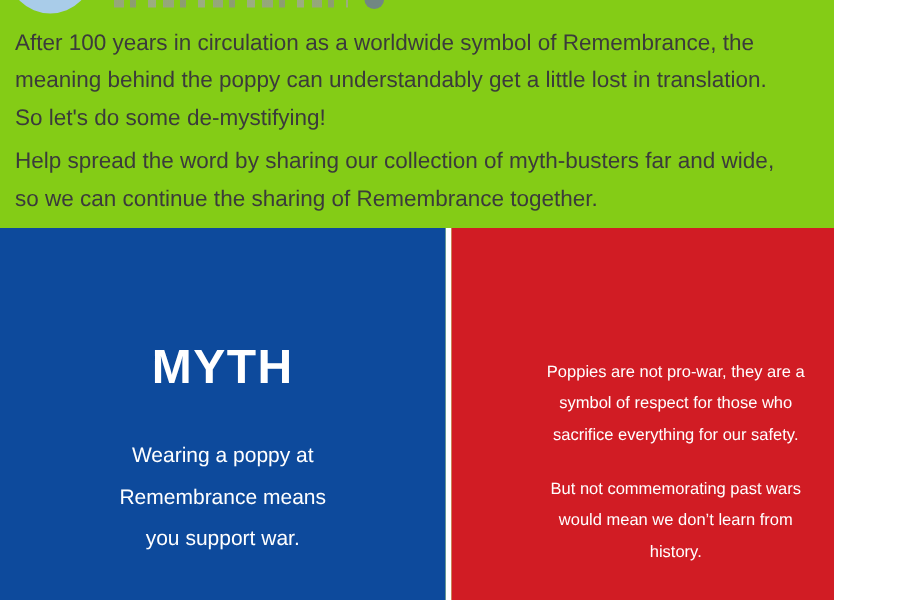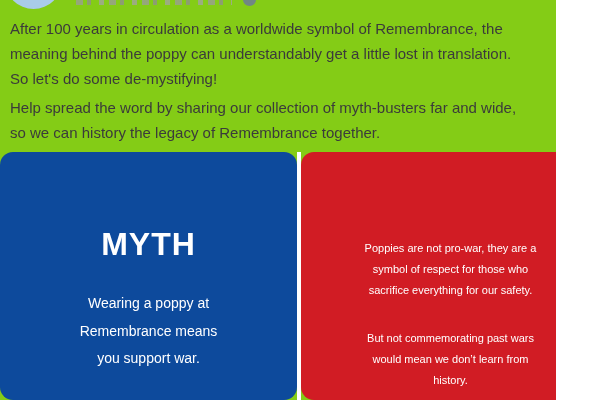--- a/index.html
+++ b/index.html
@@ -53,21 +53,21 @@
   .p1 { top: 16px; }
   .p2 { top: 95px; }
 
   
   .graphic {
     position: absolute;
     left: 0; top: 152px;
     width: 600px; height: 248px;
     display: flex;
   }
-  .panel { position: relative; height: 100%; border-radius: 13px; }
+  .panel { position: relative; height: 100%; }
   .panel-myth { width: 297px; }
   .divider { width: 4px; height: 100%; }
   .panel-fact { flex: 1; }
 
   .myth-heading {
     position: absolute;
     top: 74px; left: 0; right: 0;
     text-align: center;
     font-size: 32px;
     font-weight: bold;
@@ -83,39 +83,39 @@
   }
   .fact-text {
     position: absolute;
     left: 4px; right: 4px;
     text-align: center;
     font-size: 11px;
     line-height: 21px;
     white-space: pre-line;
   }
   .fact-p1 { top: 86px; }
-  .fact-p2 { top: 176px; }
+  .fact-p2 { top: 164px; }
 </style>
 </head>
 <body>
 
 <div class="screen">
 
   <div class="post-header">
     <div class="avatar" style="background-color: rgb(169, 204, 233);"></div>
     <div class="username-cropped"></div>
     <div class="badge"></div>
   </div>
 
   <p class="body-text p1" style="color: rgb(59, 59, 59);">After 100 years in circulation as a worldwide symbol of Remembrance, the
 meaning behind the poppy can understandably get a little lost in translation.
 So let's do some de-mystifying!</p>
 
   <p class="body-text p2" style="color: rgb(59, 59, 59);">Help spread the word by sharing our collection of myth-busters far and wide,
-so we can history the legacy of Remembrance together.</p>
+so we can continue the sharing of Remembrance together.</p>
 
   <div class="graphic">
 
     <div class="panel panel-myth" style="background-color: rgb(13, 74, 156);">
       <div class="myth-heading" style="color: rgb(255, 255, 255);">MYTH</div>
       <div class="myth-body" style="color: rgb(255, 255, 255);">Wearing a poppy at
 Remembrance means
 you support war.</div>
     </div>
 

